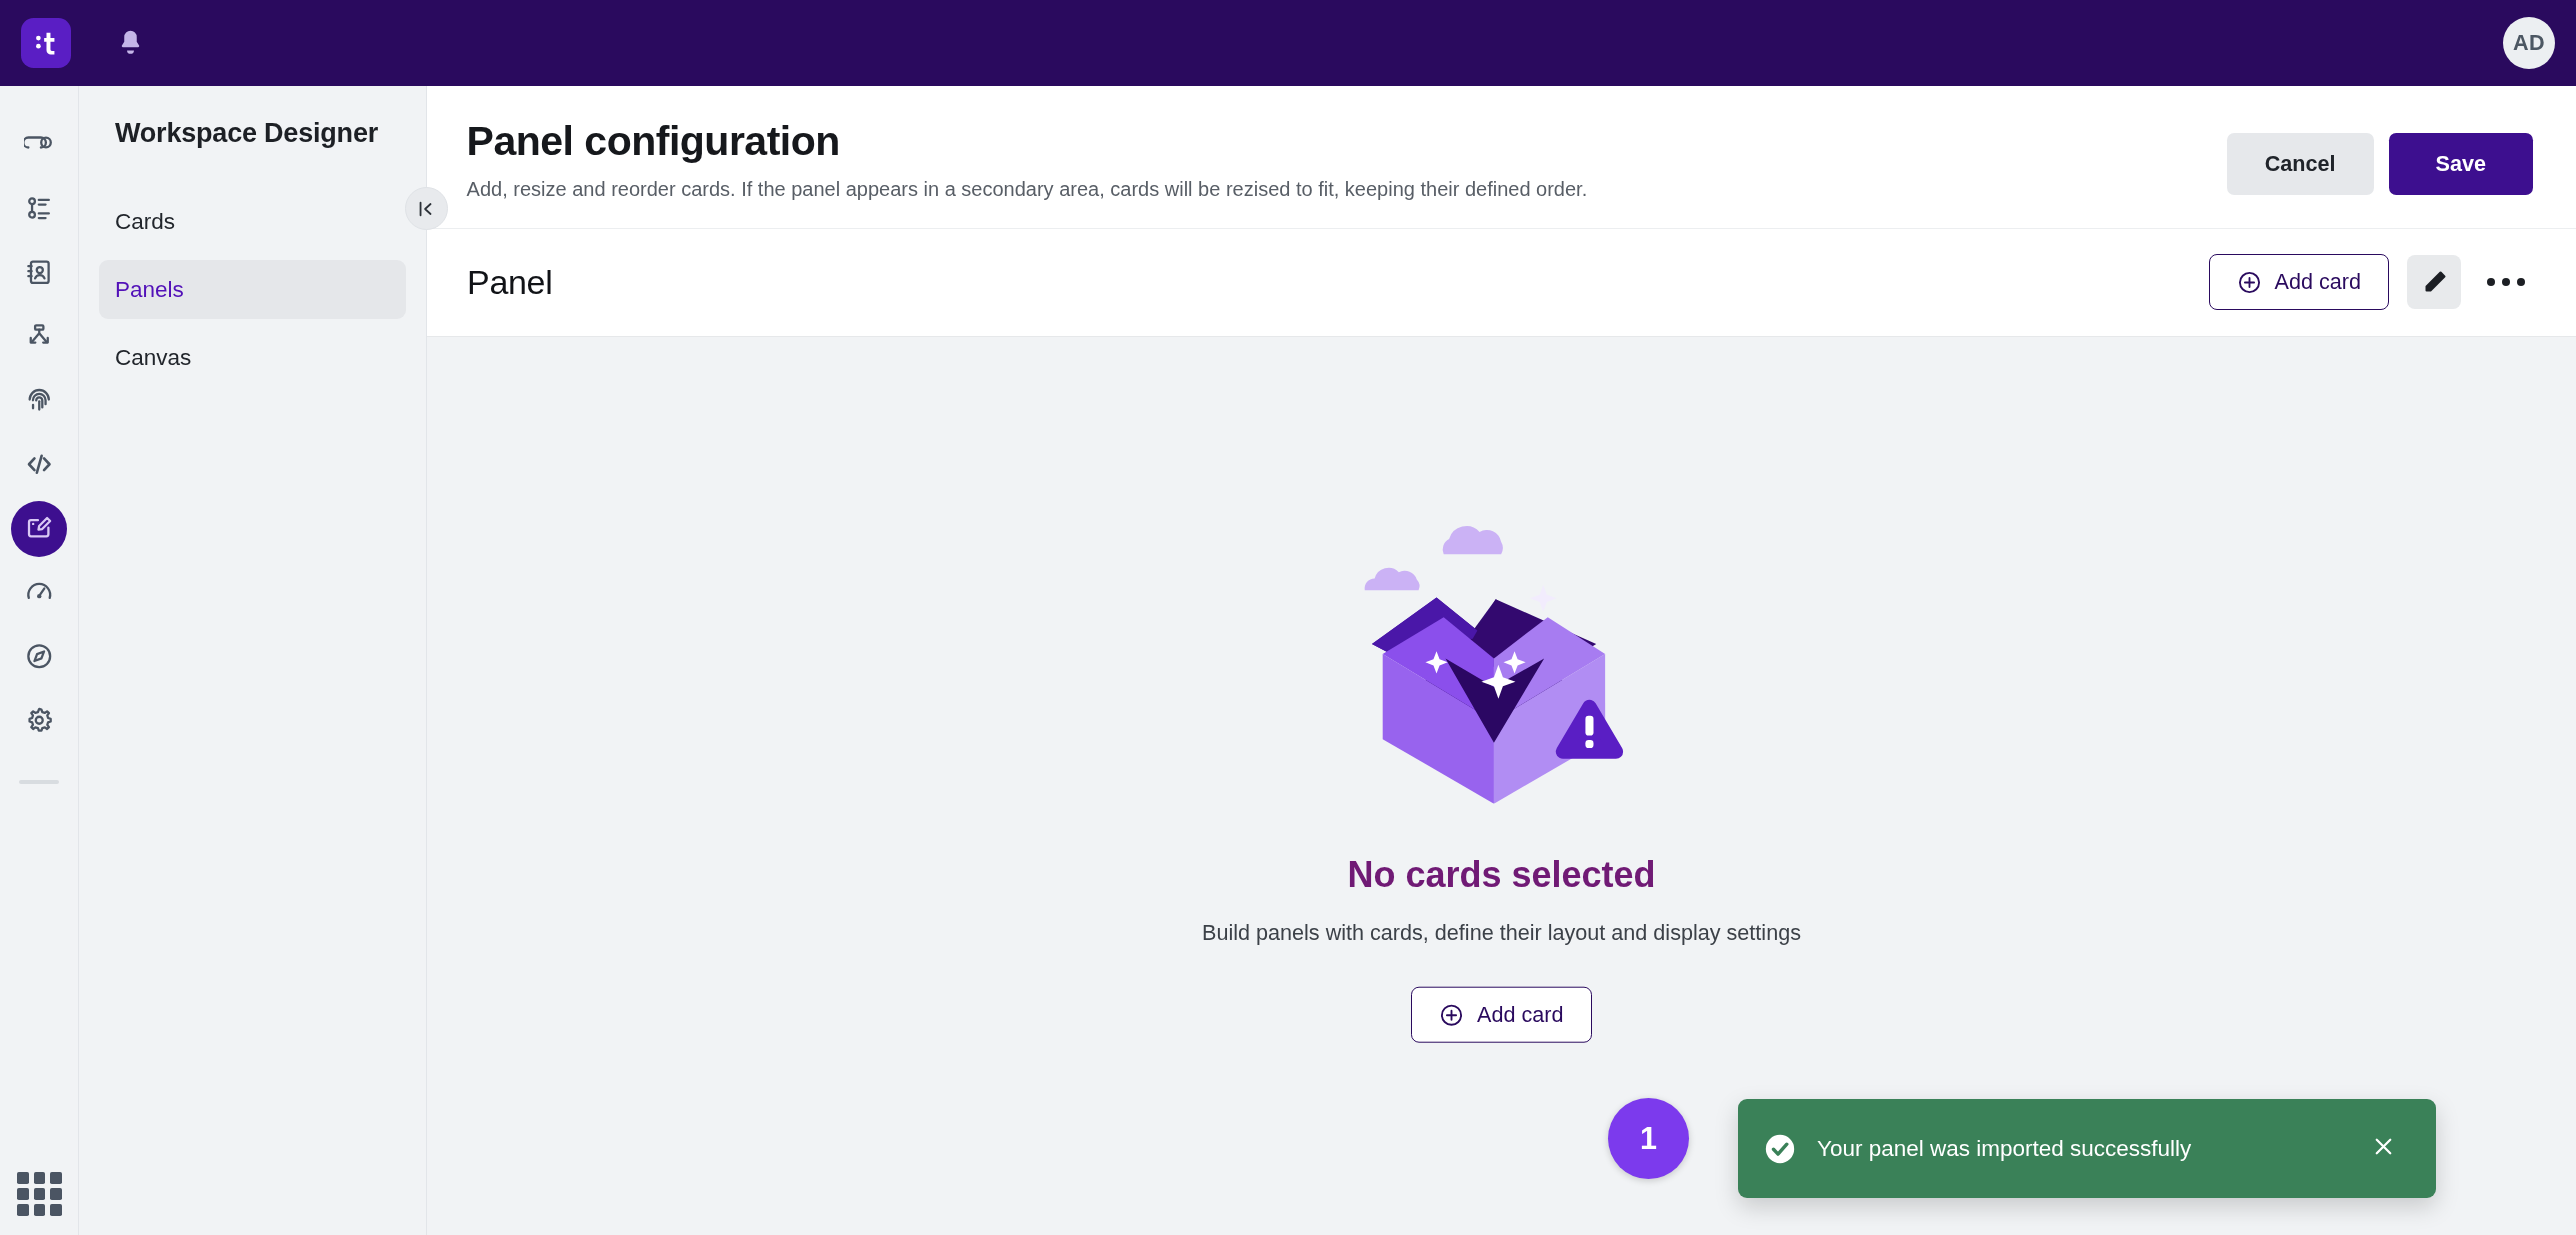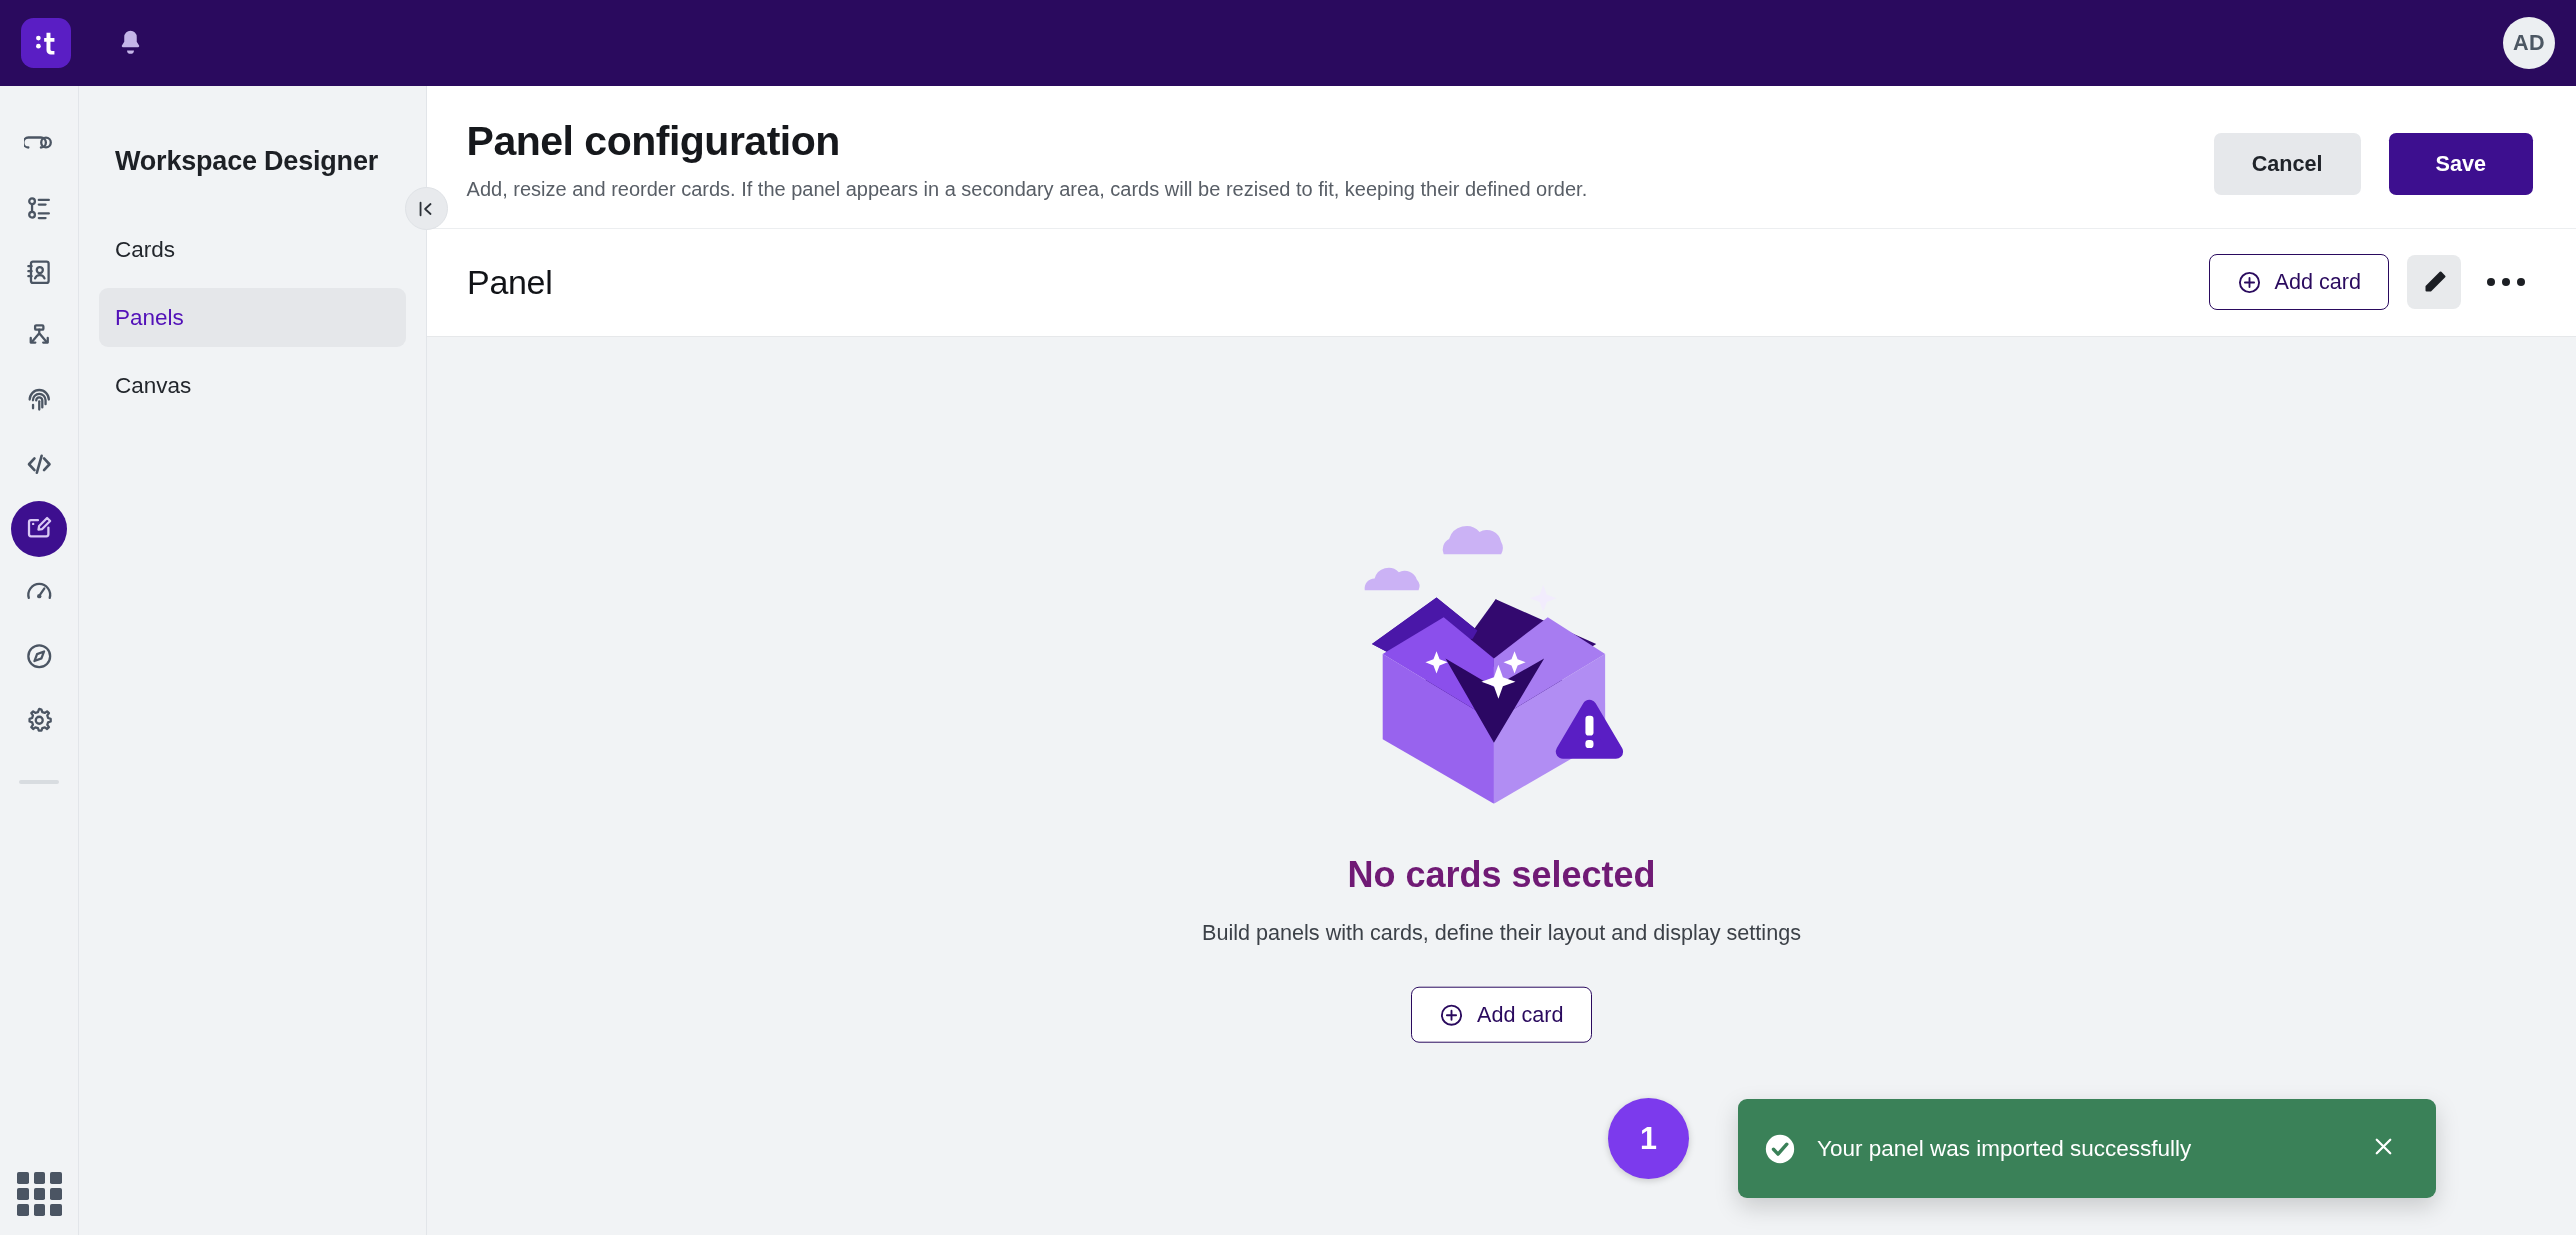--- a/index.html
+++ b/index.html
@@ -59,21 +59,21 @@
   .grid-icon i { display:block; width:11.7px; height:11.7px; background:#4b5563; border-radius:1.8px; }
 
   
   .sidenav {
     width: 348px; flex: 0 0 348px; background: #f1f3f5;
     border-right: 0.9px solid #e2e5e9;
     padding: 0 20px; position: relative;
   }
   .sidenav-title {
     font-size: 27px; font-weight: 700; color: #1d2025;
-    padding: 60px 0 0 16px; letter-spacing: -0.2px;
+    padding: 32px 0 0 16px; letter-spacing: -0.2px;
   }
   .collapse-btn {
     position: absolute; right: -21.6px; top: 101px;
     width: 43px; height: 43px; border-radius: 50%;
     background: #e8eaed; border: 0.9px solid #dfe2e6;
     display: flex; align-items: center; justify-content: center;
     color: #2c3138; z-index: 30;
   }
   .nav-list { margin-top: 43px; }
   .nav-item {
@@ -87,21 +87,21 @@
   .main { flex: 1 1 auto; display: flex; flex-direction: column; min-width: 0; background: #f1f3f5; }
 
   .page-head {
     background: #ffffff; padding: 32px 43px 27px 36px;
     display: flex; align-items: center;
     border-bottom: 0.9px solid #eceef0;
   }
   .page-head-text { flex: 1 1 auto; min-width: 0; padding-left: 3.6px; }
   .page-title { font-size: 41px; font-weight: 700; color: #16181c; letter-spacing: -0.5px; }
   .page-sub { font-size: 20px; color: #585e66; margin-top: 12.6px; }
-  .head-actions { display: flex; align-items: center; gap: 28px; padding-top: 9px; padding-left: 12px; }
+  .head-actions { display: flex; align-items: center; gap: 15px; padding-top: 9px; padding-left: 12px; }
   .btn {
     border: none; border-radius: 7.2px; font-family: inherit; cursor: pointer;
     font-size: 21.6px; font-weight: 700;
   }
   .btn-cancel { background: #e6e8eb; color: #20242a; padding: 18px 38px; }
   .btn-save { background: #3d0f8f; color: #ffffff; padding: 18px 47px; }
 
   
   .panel-bar {
     background: #ffffff; height: 108px; flex: 0 0 108px;

